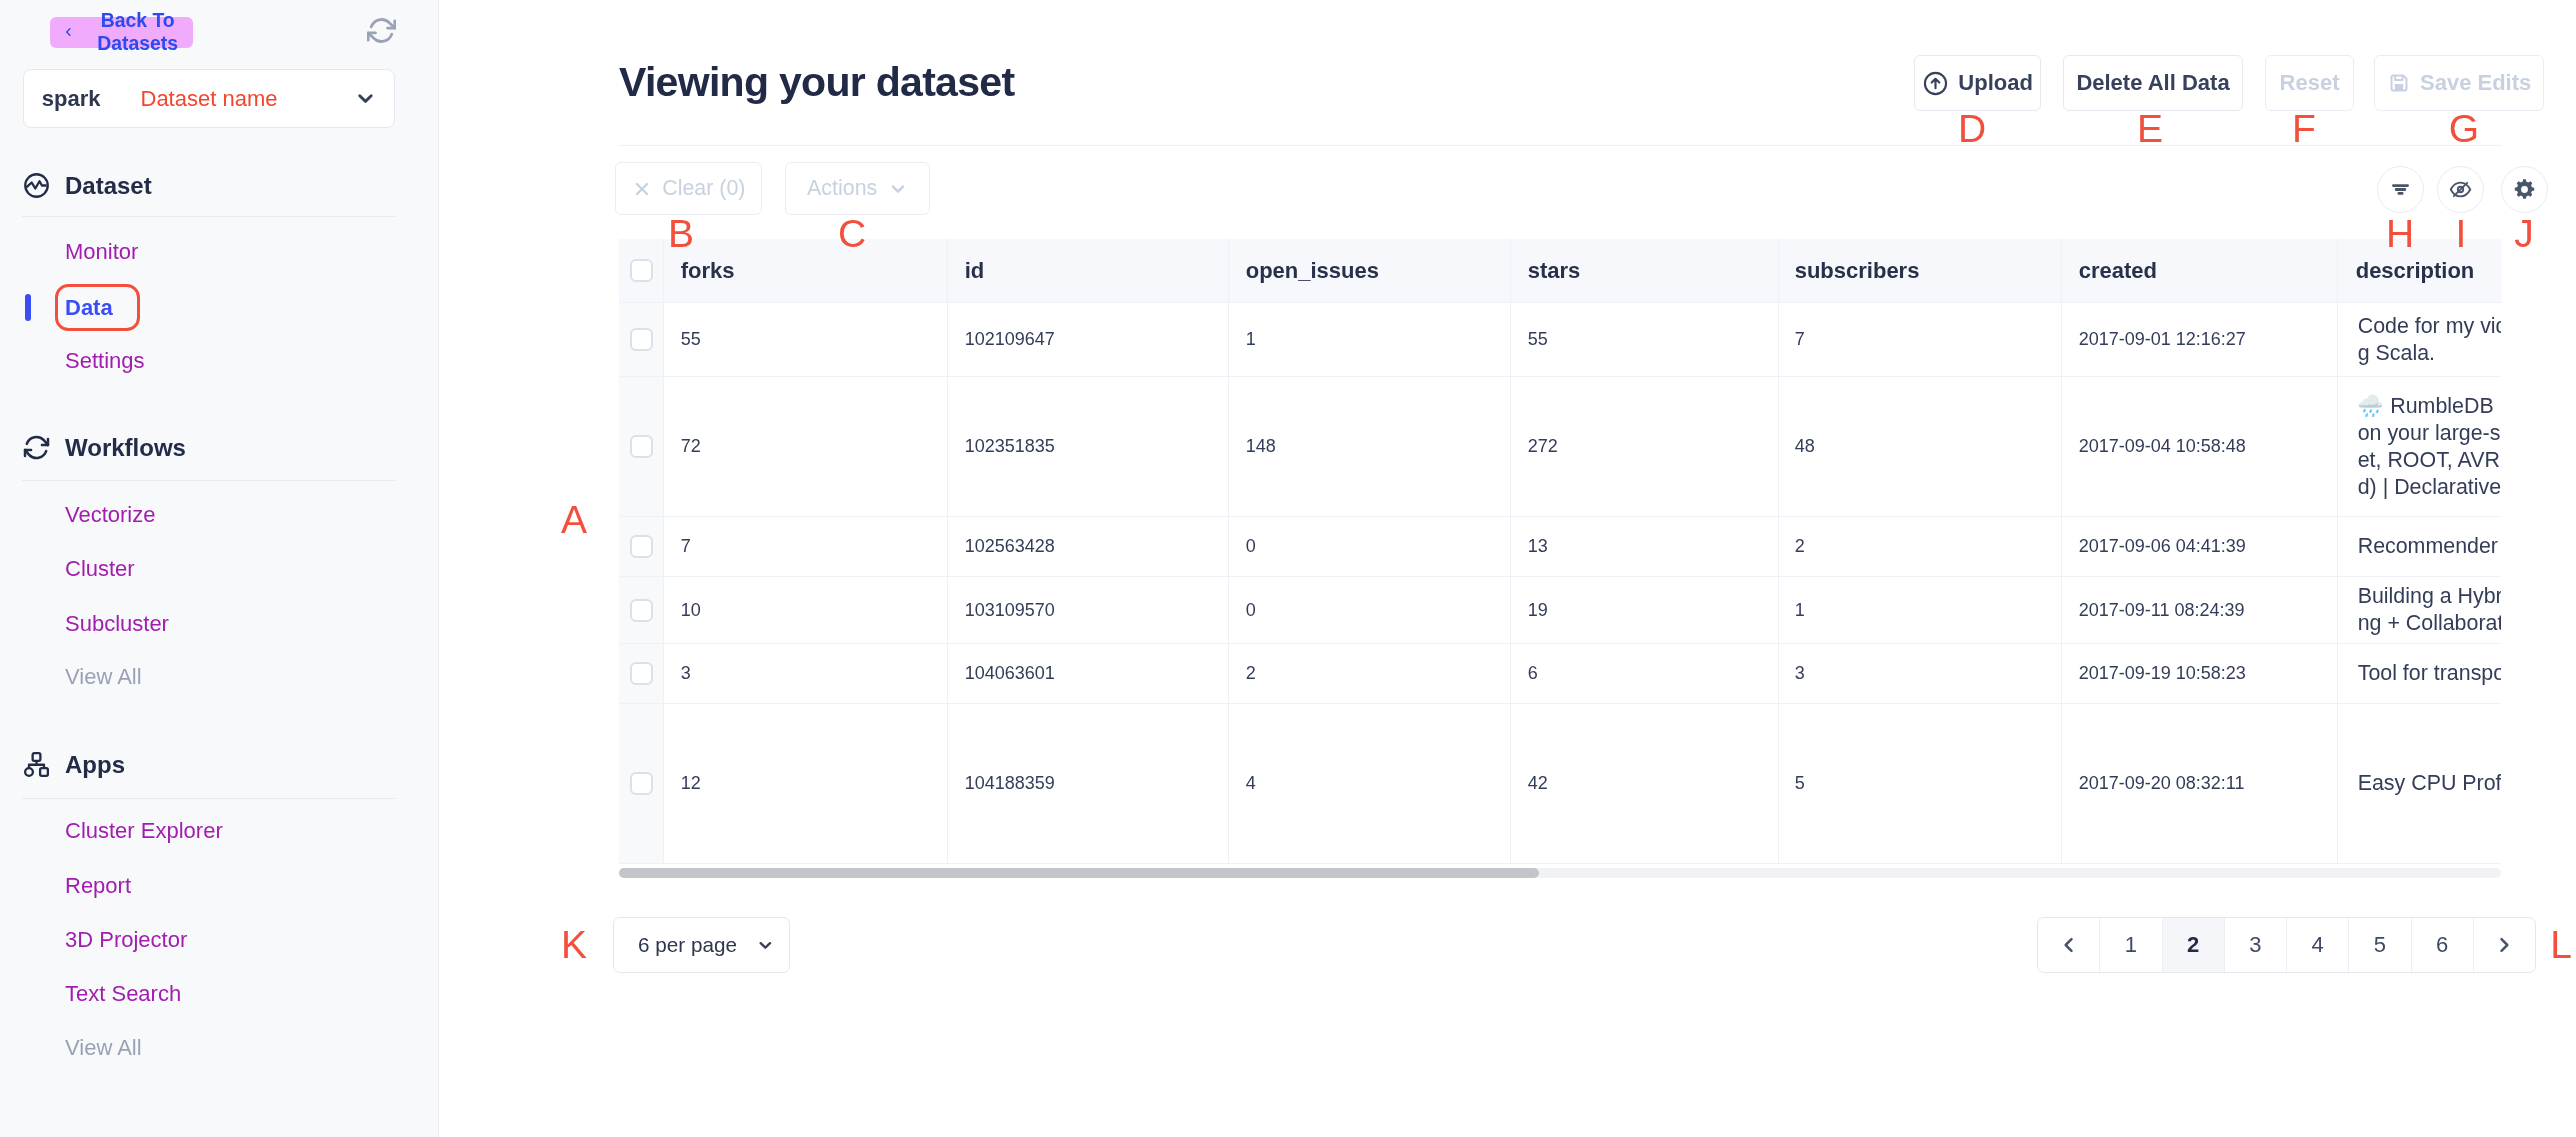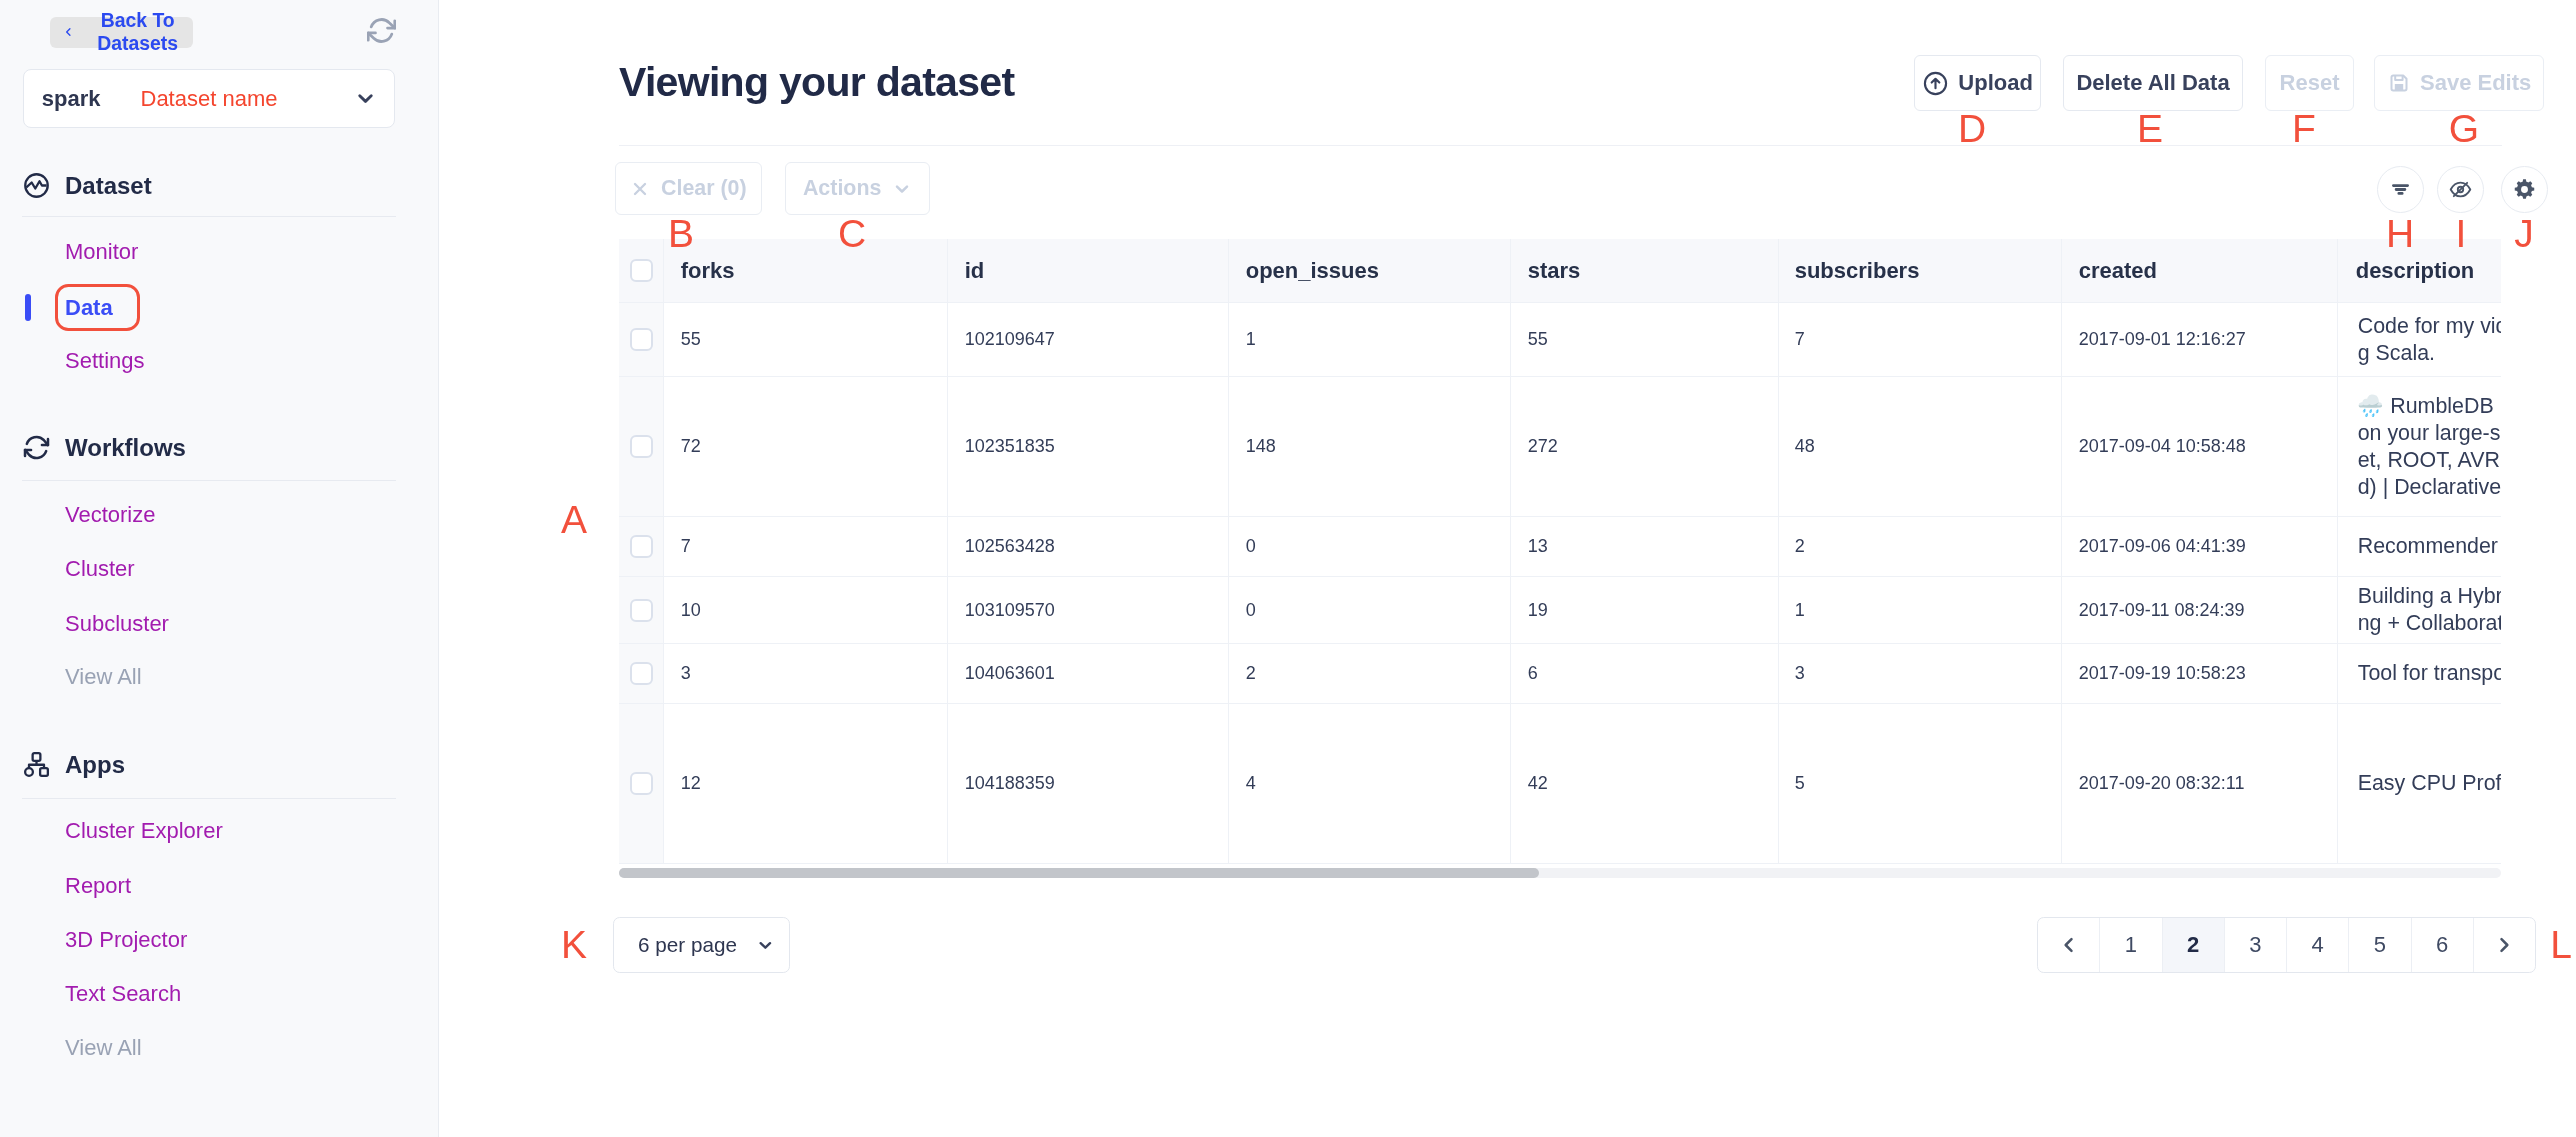--- a/index.html
+++ b/index.html
@@ -3,21 +3,21 @@
 <meta charset="utf-8">
 <style>
   * { box-sizing: border-box; margin: 0; padding: 0; }
   body { margin: 0; background: #ffffff; font-family: "Liberation Sans", "DejaVu Sans", sans-serif; color: #333d58; }
   .page { position: relative; width: 2576px; height: 1137px; overflow: hidden; background: #fff; }
   .icon { display: inline-flex; }
   .icon svg { width: 100%; height: 100%; display: block; }
 
   
   .sidebar { position: absolute; left: 0; top: 0; width: 439px; height: 1137px; background: #f8f9fb; border-right: 1.3px solid #e9ecf1; }
-  .back-btn { position: absolute; left: 50px; top: 16.7px; width: 143px; height: 31px; background: #e5e5e5; border: none; border-radius: 6px; color: #2b4af0; font-weight: 700; font-size: 19.4px; display: flex; align-items: center; gap: 8px; padding-left: 13.3px; font-family: inherit; cursor: pointer; }
+  .back-btn { position: absolute; left: 50px; top: 16.7px; width: 143px; height: 31px; background: #f0abfc; border: none; border-radius: 6px; color: #2b4af0; font-weight: 700; font-size: 19.4px; display: flex; align-items: center; gap: 8px; padding-left: 13.3px; font-family: inherit; cursor: pointer; }
   .back-btn .icon { width: 16px; height: 16px; }
   .refresh-btn { position: absolute; left: 367px; top: 16px; width: 29px; height: 29px; color: #9aa3b5; cursor: pointer; }
   .dataset-select { position: absolute; left: 23.4px; top: 69px; width: 372px; height: 59px; background: #fff; border: 1.3px solid #e4e8ef; border-radius: 8px; display: flex; align-items: center; cursor: pointer; }
   .ds-workspace { margin-left: 17.4px; font-size: 22px; font-weight: 700; color: #2e3650; }
   .ds-name { margin-left: 40px; font-size: 22px; font-weight: 500; color: #f4452e; }
   .ds-chevron { position: absolute; right: 17.4px; width: 23px; height: 23px; color: #38415c; }
   .sec-header { position: absolute; left: 0; height: 35px; display: flex; align-items: center; }
   .sec-header .icon { position: absolute; left: 22px; width: 29px; height: 29px; color: #222b47; top: 2.7px; }
   .sec-label { position: absolute; left: 65px; font-size: 24px; font-weight: 700; color: #222b47; white-space: nowrap; }
   .sec-divider { position: absolute; left: 22px; width: 374px; height: 1.3px; background: #e7eaf0; }
@@ -27,21 +27,21 @@
   .active-bar { position: absolute; left: 25px; width: 6px; height: 27px; border-radius: 3.3px; background: #3a4df6; }
 
   
   .page-title { position: absolute; left: 619px; top: 59px; font-size: 41px; font-weight: 800; color: #212a47; letter-spacing: -0.7px; }
   .divider-main { position: absolute; left: 619px; top: 145px; width: 1883px; height: 1.3px; background: #eef0f5; }
   .btn { position: absolute; top: 55px; height: 56px; background: #fff; border: 1.3px solid #e5e9f0; border-radius: 6px; display: flex; align-items: center; justify-content: center; gap: 9.3px; font-size: 22px; font-weight: 600; color: #38415c; cursor: pointer; }
   .btn.disabled { color: #c8d1e0; border-color: #eaeef4; cursor: default; }
   .btn .icon { width: 27px; height: 27px; }
 
   
-  .toolbtn { position: absolute; top: 162px; height: 53px; background: #fff; border: 1.3px solid #e9edf3; border-radius: 6px; display: flex; align-items: center; justify-content: center; gap: 10.7px; font-size: 21.4px; font-weight: 700; color: #c8d1e0; cursor: default; }
+  .toolbtn { position: absolute; top: 162px; height: 53px; background: #fff; border: 1.3px solid #e9edf3; border-radius: 6px; display: flex; align-items: center; justify-content: center; gap: 10.7px; font-size: 21.4px; font-weight: 400; color: #c8d1e0; cursor: default; }
   .toolbtn .icon { width: 20px; height: 20px; }
   .circle-btn { position: absolute; top: 166px; width: 47px; height: 47px; border-radius: 50%; background: #fff; border: 1.3px solid #e7ebf1; display: flex; align-items: center; justify-content: center; color: #4a5568; cursor: pointer; }
   .circle-btn .icon { width: 25px; height: 25px; }
 
   
   .thead { position: absolute; left: 619px; top: 239px; width: 1882px; height: 64px; background: #f7f8fb; border-bottom: 1.3px solid #eef1f6; }
   .th { position: absolute; top: 0; height: 100%; display: flex; align-items: center; font-weight: 700; font-size: 22px; color: #273149; padding-left: 16.7px; border-right: 1.3px solid #eef1f6; overflow: hidden; white-space: nowrap; }
   .th.cb, .td.cb { justify-content: center; padding-left: 0; }
   .row { position: absolute; left: 619px; width: 1882px; background: #fff; border-bottom: 1.3px solid #eef1f6; }
   .td { position: absolute; top: 0; height: 100%; display: flex; align-items: center; font-size: 18px; color: #333d58; padding-left: 16.7px; border-right: 1.3px solid #eef1f6; overflow: hidden; white-space: nowrap; }

